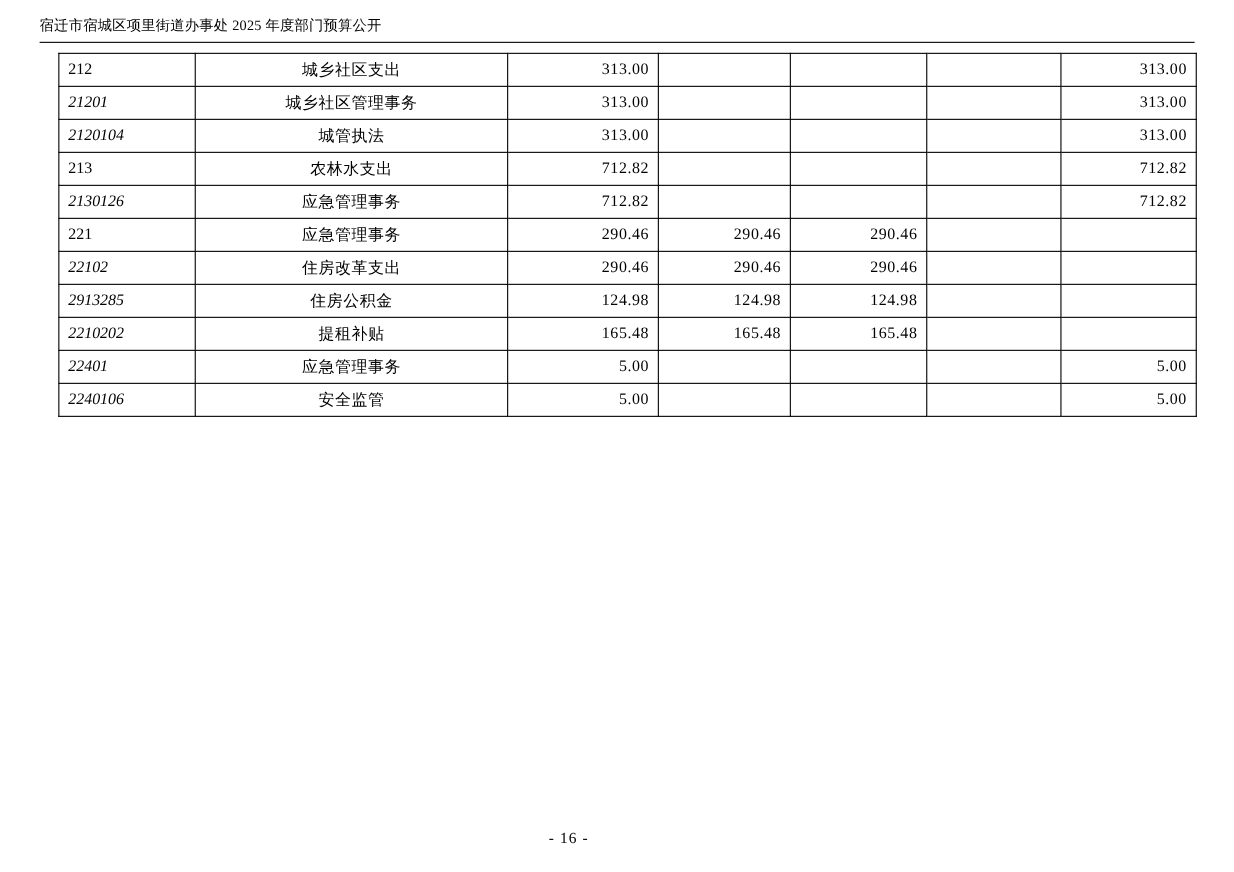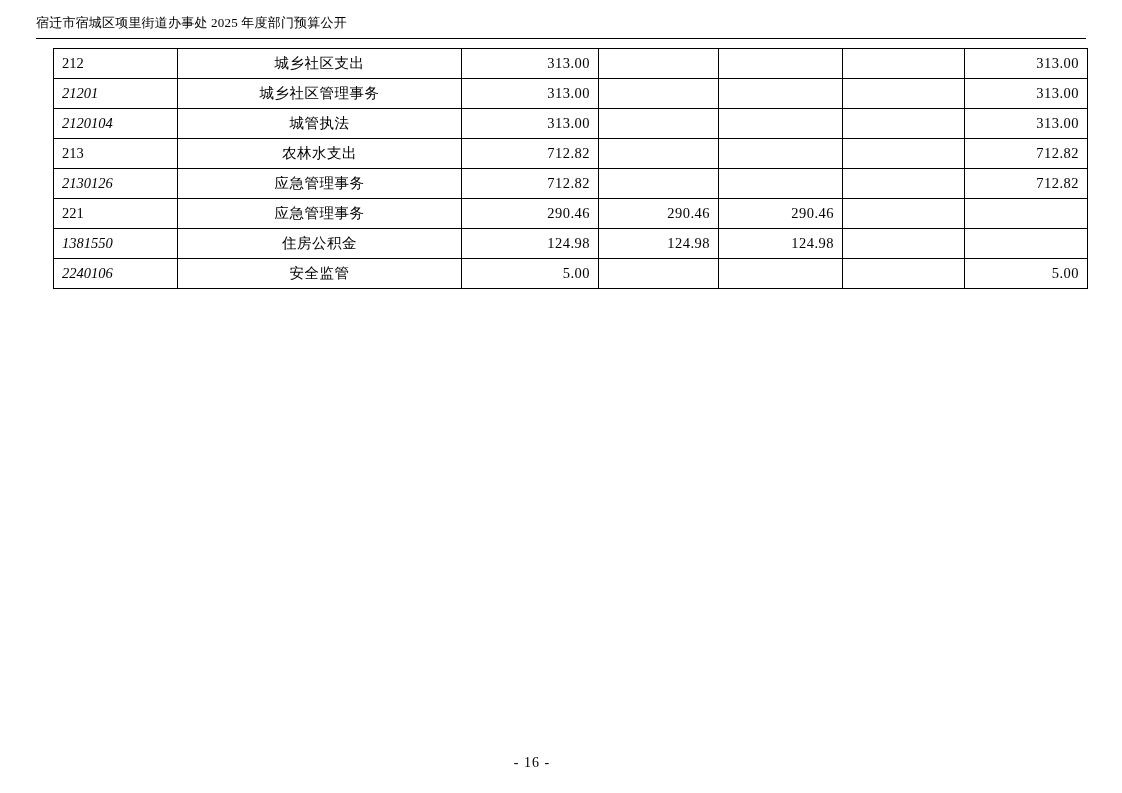--- a/index.html
+++ b/index.html
@@ -79,21 +79,21 @@
     font-family: "Liberation Serif", "DejaVu Serif", serif;
     letter-spacing: 0.5px;
   }
   .lv1 { padding-left: 6px; margin-top: 17px; }
   .lv2 { padding-left: 22px; font-style: italic; }
   .lv3 { padding-left: 38px; font-style: italic; }
 
   .footer {
     position: absolute;
     bottom: 22px;
-    left: 15px;
+    left: 0;
     width: 1034px;
     text-align: center;
     font-size: 14px;
     letter-spacing: 1px;
   }
 </style>
 </head>
 <body>
 
 <div class="page">
@@ -161,29 +161,56 @@
           <tr>
             <td class="code lv1">221</td>
             <td class="name">应急管理事务</td>
             <td class="num">290.46</td>
             <td class="num">290.46</td>
             <td class="num">290.46</td>
             <td class="num"></td>
             <td class="num"></td>
           </tr>
           <tr>
-            <td class="code lv3">1381550</td>
+            <td class="code lv2">22102</td>
+            <td class="name">住房改革支出</td>
+            <td class="num">290.46</td>
+            <td class="num">290.46</td>
+            <td class="num">290.46</td>
+            <td class="num"></td>
+            <td class="num"></td>
+          </tr>
+          <tr>
+            <td class="code lv3">2913285</td>
             <td class="name">住房公积金</td>
             <td class="num">124.98</td>
             <td class="num">124.98</td>
             <td class="num">124.98</td>
             <td class="num"></td>
             <td class="num"></td>
           </tr>
           <tr>
+            <td class="code lv3">2210202</td>
+            <td class="name">提租补贴</td>
+            <td class="num">165.48</td>
+            <td class="num">165.48</td>
+            <td class="num">165.48</td>
+            <td class="num"></td>
+            <td class="num"></td>
+          </tr>
+          <tr>
+            <td class="code lv2">22401</td>
+            <td class="name">应急管理事务</td>
+            <td class="num">5.00</td>
+            <td class="num"></td>
+            <td class="num"></td>
+            <td class="num"></td>
+            <td class="num">5.00</td>
+          </tr>
+          <tr>
             <td class="code lv3">2240106</td>
             <td class="name">安全监管</td>
             <td class="num">5.00</td>
             <td class="num"></td>
             <td class="num"></td>
             <td class="num"></td>
             <td class="num">5.00</td>
           </tr>
         </tbody>
     </table>

